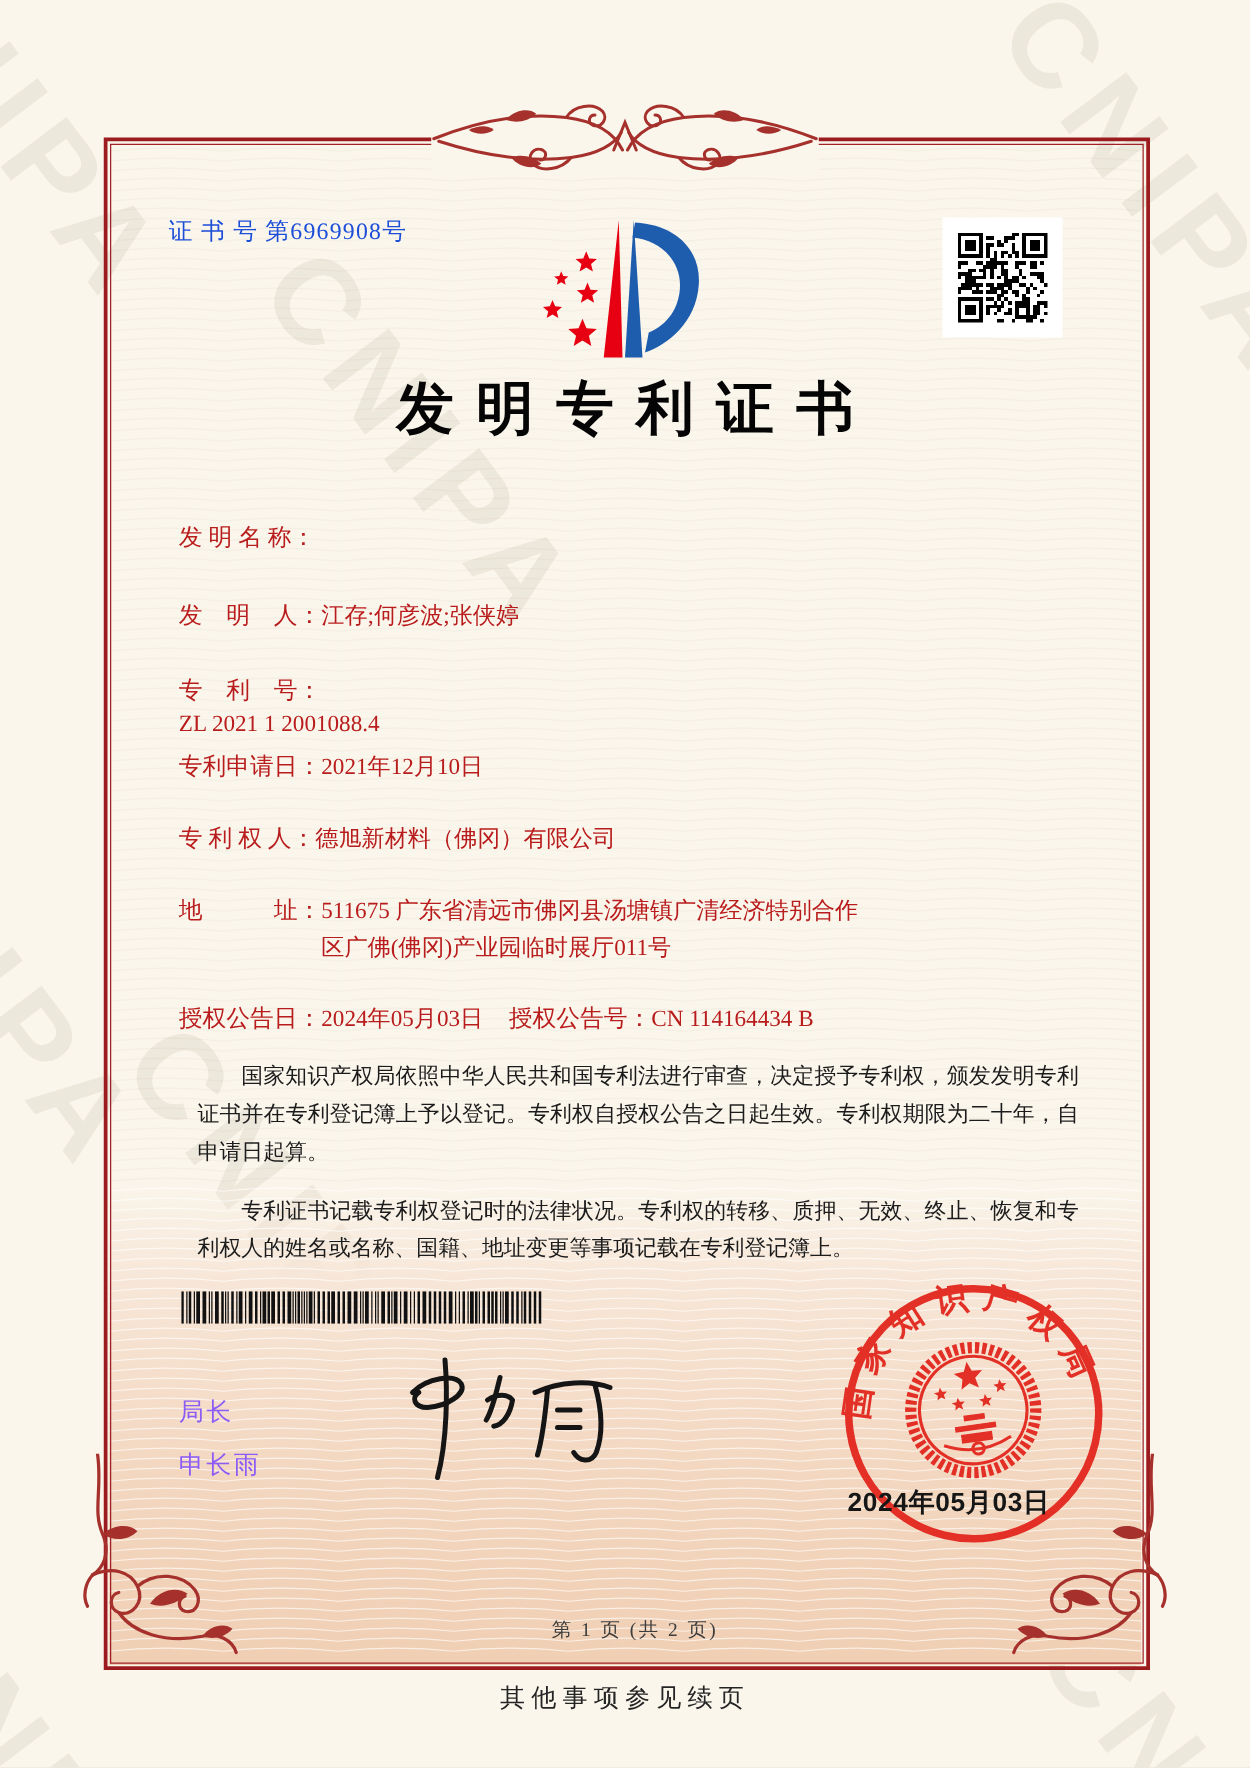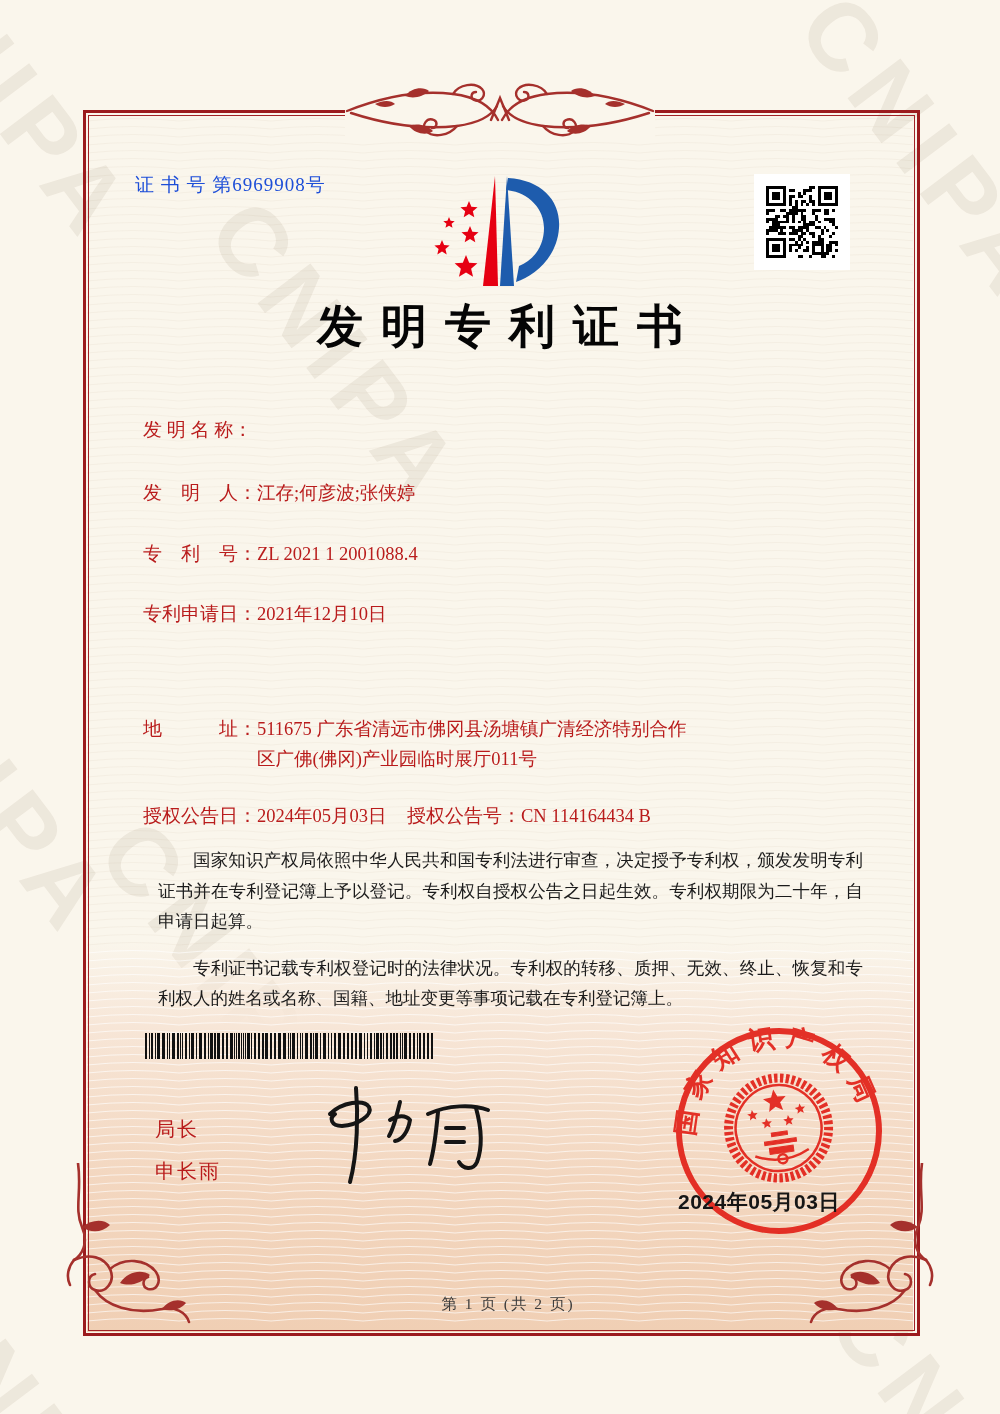--- a/index.html
+++ b/index.html
@@ -28,22 +28,22 @@
          letter-spacing:18px;text-indent:18px;color:#050505;z-index:4;}
   .row{position:absolute;left:143px;width:745px;display:flex;align-items:baseline;font-size:19px;color:#b91c1c;z-index:4;}
   .row .lab{white-space:pre;flex:0 0 auto;}
   .row .val{font-size:18.5px;white-space:pre-line;line-height:30px;}
   .g2{position:absolute;left:264px;top:0;display:flex;align-items:baseline;}
   .paras{position:absolute;left:142px;top:829px;width:737px;z-index:4;font-size:17.5px;line-height:30.5px;
          text-align:justify;color:#1b1b1b;}
   .paras p{margin:16px;text-indent:2em;}
   .paras p + p{margin-top:1px;}
   #barcode{position:absolute;left:145px;top:1033px;z-index:4;}
-  .dir{position:absolute;left:155px;z-index:4;font-family:Liberation Sans, sans-serif;
-       font-size:20px;letter-spacing:2px;color:#b91c1c;}
+  .dir{position:absolute;left:143px;z-index:4;font-family:Liberation Sans, sans-serif;
+       font-size:20px;letter-spacing:2px;color:#8b5cf6;}
   .sig{position:absolute;left:300px;top:1078px;z-index:4;}
   .seal{position:absolute;left:672px;top:1024px;width:214px;height:214px;z-index:5;opacity:.93;}
   .seal svg{transform:rotate(-8deg);}
   .seal-date{position:absolute;left:678px;top:1188px;z-index:6;font-family:"Liberation Sans","DejaVu Sans",sans-serif;
              font-size:21px;font-weight:600;letter-spacing:.5px;color:#161616;}
   .pageno{position:absolute;left:16px;right:0;top:1294px;text-align:center;font-size:15.5px;color:#3c3c3c;z-index:4;letter-spacing:2px;}
   .note{position:absolute;left:0;right:0;top:1345px;text-align:center;font-size:20px;letter-spacing:5px;color:#242424;z-index:4;}
 </style>
 </head>
 <body>
@@ -497,27 +497,31 @@
 
   <div class="title">发明专利证书</div>
 
   <div class="row" style="top:417px;">
     <span class="lab">发 明 名 称：</span>
   </div>
   <div class="row" style="top:478px;">
     <span class="lab">发　明　人：</span>
     <span class="val">江存;何彦波;张侠婷</span>
   </div>
-  <div class="row" style="top:539px;">
+  <div class="row" style="top:539px;flex-direction:column;">
     <span class="lab">专　利　号：</span>
     <span class="val">ZL 2021 1 2001088.4</span>
   </div>
   <div class="row" style="top:599px;">
     <span class="lab">专利申请日：</span>
     <span class="val">2021年12月10日</span>
+  </div>
+  <div class="row" style="top:657px;">
+    <span class="lab">专 利 权 人：</span>
+    <span class="val">德旭新材料（佛冈）有限公司</span>
   </div>
   <div class="row" style="top:714px;">
     <span class="lab">地　　　址：</span>
     <span class="val">511675 广东省清远市佛冈县汤塘镇广清经济特别合作
 区广佛(佛冈)产业园临时展厅011号</span>
   </div>
   <div class="row" style="top:801px;">
     <span class="lab">授权公告日：</span>
     <span class="val">2024年05月03日</span>
     <span class="g2">
@@ -656,14 +660,15 @@
         <rect x="91" y="116" width="32" height="3.5"></rect>
         <rect x="95" y="123" width="24" height="6"></rect>
         <path d="M80,129 Q107,142 134,129" fill="none" stroke-width="2.5"></path>
         <circle cx="107" cy="135" r="4.5" fill="none" stroke-width="2.5"></circle>
       </g>
     </svg>
   </div>
   <div class="seal-date">2024年05月03日</div>
 
   <div class="pageno">第 1 页 (共 2 页)</div>
+  <div class="note">其他事项参见续页</div>
 
 </div>
 
 </body></html>

